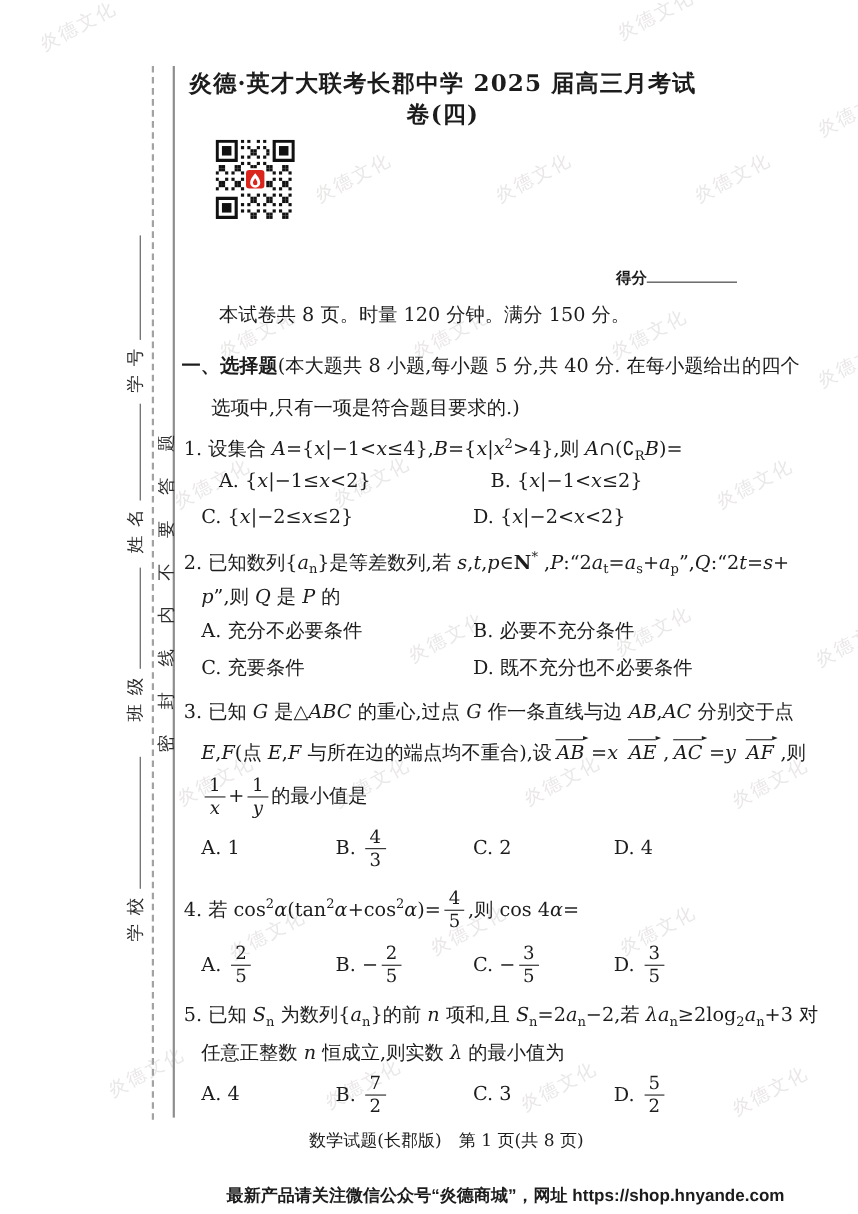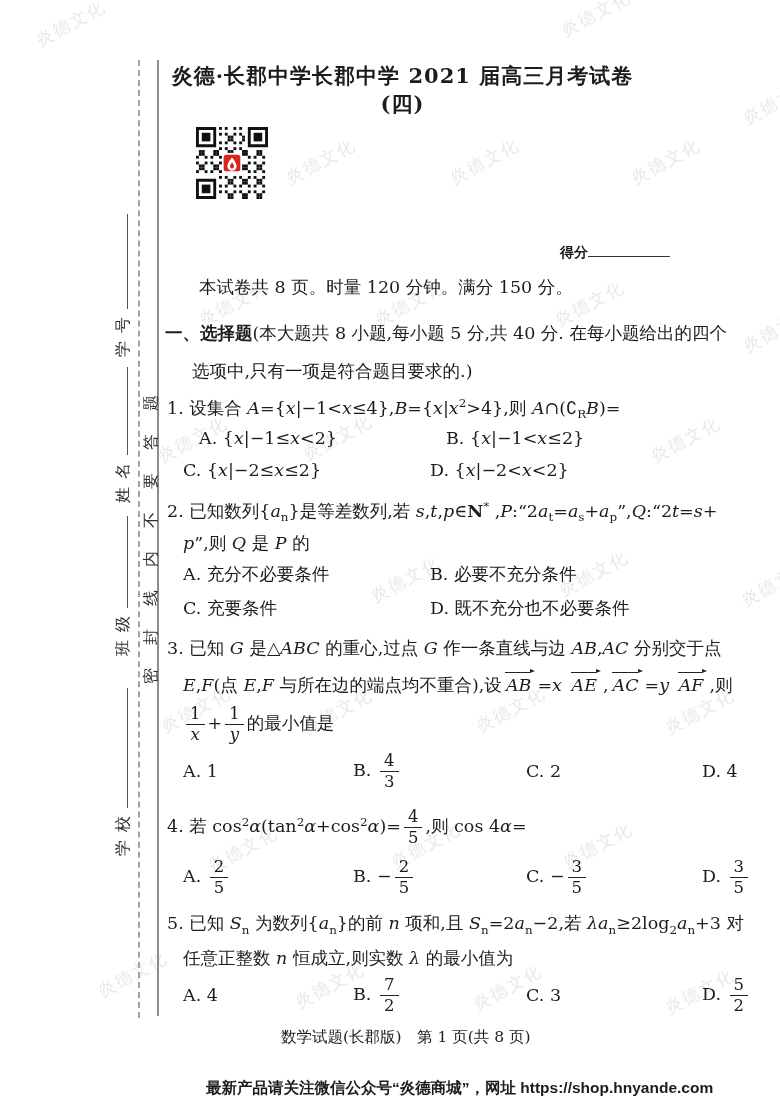--- a/index.html
+++ b/index.html
@@ -28,21 +28,21 @@
   i{font-style:italic;}
   .ds{font-family:"DejaVu Sans",sans-serif;}
   .fr{display:inline-block;text-align:center;vertical-align:middle;margin:0 3px;line-height:1.12;font-size:16.5px;}
   .fr .fn{display:block;border-bottom:1.3px solid #222;padding:0 4px 1px;}
   .fr .fd{display:block;padding-top:1px;}
   .vec{font-style:italic;position:relative;margin:0 3px;padding:0 3px 0 1px;}
   .vec::before{content:"";position:absolute;left:0;right:4px;top:-3px;border-top:1.3px solid #222;}
   .vec::after{content:"";position:absolute;right:-1px;top:-6px;width:0;height:0;
               border-left:5px solid #222;border-top:2.8px solid transparent;border-bottom:2.8px solid transparent;}
   .opts2{display:grid;grid-template-columns:247px auto;align-items:center;}
-  .opts4{display:grid;grid-template-columns:122px 125px 128px auto;align-items:center;min-height:38px;gap:48px;}
+  .opts4{display:grid;grid-template-columns:122px 125px 128px auto;align-items:center;min-height:38px;}
   .footerline{font-size:15.5px;}
   .promo{font-family:"Liberation Sans","DejaVu Sans",sans-serif;font-weight:bold;font-size:15.5px;margin-left:44px;}
   .qr{position:absolute;left:196px;top:127px;width:72px;height:72px;}
 </style>
 </head>
 <body>
 
 <div class="page">
 
   <div>
@@ -78,21 +78,21 @@
   <div class="dashline"></div>
   <div class="solidline"></div>
 
   <div class="mfield" style="left:112px;top:357px"><span>学号</span><span class="blank" style="width:95px"></span></div>
   <div class="mfield" style="left:112px;top:503px"><span>姓名</span><span class="blank" style="width:88px"></span></div>
   <div class="mfield" style="left:112px;top:656px"><span>班级</span><span class="blank" style="width:92px"></span></div>
   <div class="mfield" style="left:112px;top:856px"><span>学校</span><span class="blank" style="width:120px"></span></div>
 
   <div class="seal">密封线内不要答题</div>
 
-  <div class="hdr-title"><span class="brand">炎德·长郡中学</span><span>长郡中学 2021 届高三月考试卷(四)</span></div>
+  <div class="hdr-title"><span class="brand">炎德·英才大联考</span><span>长郡中学 2025 届高三月考试卷(四)</span></div>
 
   <div class="qr">
     <svg viewBox="0 0 25 25" width="72" height="72" xmlns="http://www.w3.org/2000/svg">
       <rect x="0" y="0" width="25" height="25" fill="#fff"></rect>
       <g fill="#111">
         <path d="M0 0h7v7h-7zM1 1v5h5v-5z" fill-rule="evenodd"></path>
           <rect x="2" y="2" width="3" height="3"></rect>
         <path d="M18 0h7v7h-7zM19 1v5h5v-5z" fill-rule="evenodd"></path>
           <rect x="20" y="2" width="3" height="3"></rect>
         <path d="M0 18h7v7h-7zM1 19v5h5v-5z" fill-rule="evenodd"></path>

